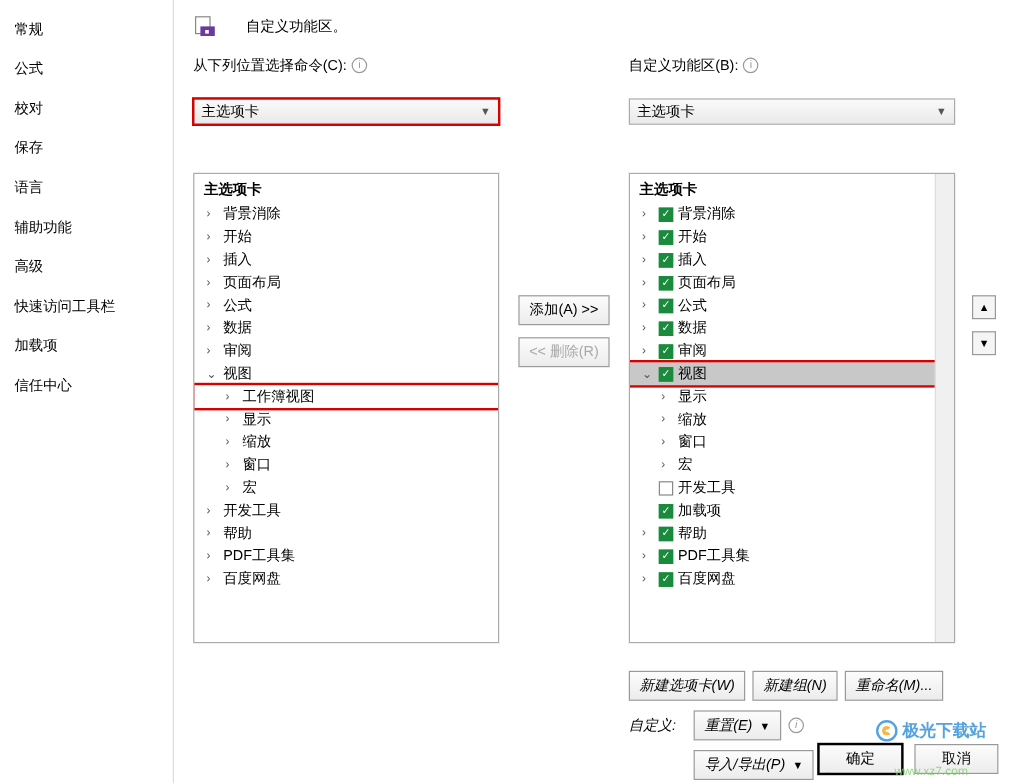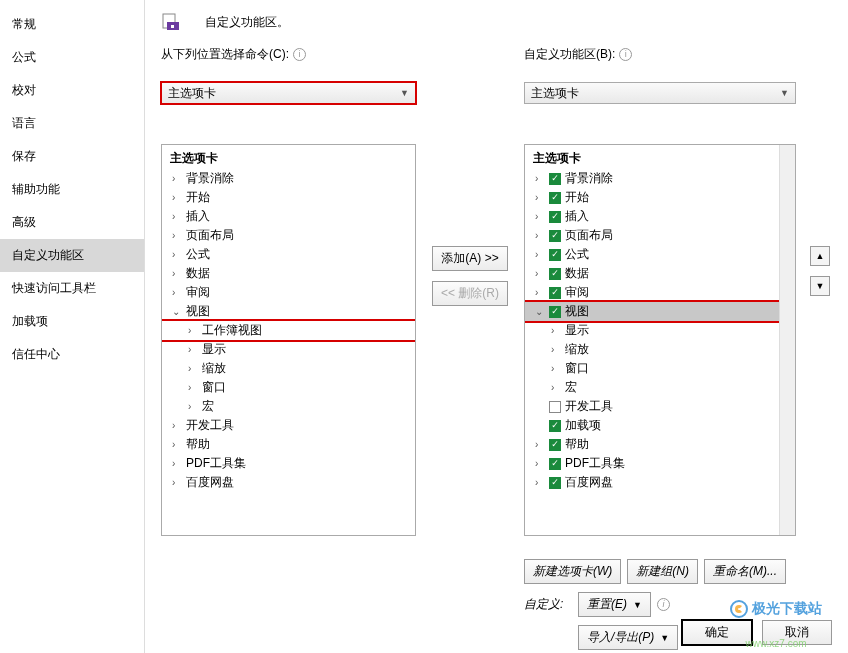--- a/index.html
+++ b/index.html
@@ -66,25 +66,24 @@
 .watermark .row { display:flex; gap:4px; align-items:center; }
 </style>
 </head>
 <body>
 
 <div class="layout">
   <div class="sidebar">
       <div class="sidebar-item">常规</div>
       <div class="sidebar-item">公式</div>
       <div class="sidebar-item">校对</div>
+      <div class="sidebar-item">保存</div>
       <div class="sidebar-item">语言</div>
-      <div class="sidebar-item">保存</div>
       <div class="sidebar-item">辅助功能</div>
       <div class="sidebar-item">高级</div>
-      <div class="sidebar-item active">自定义功能区</div>
       <div class="sidebar-item">快速访问工具栏</div>
       <div class="sidebar-item">加载项</div>
       <div class="sidebar-item">信任中心</div>
     </div>
   <div class="main">
     <div class="title-row">
       <span class="title-icon">
         <svg viewBox="0 0 20 20">
             <rect x="2" y="2" width="12" height="14" fill="#fff" stroke="#888"></rect>
             <rect x="6" y="10" width="12" height="8" fill="#6b3aa0"></rect>

